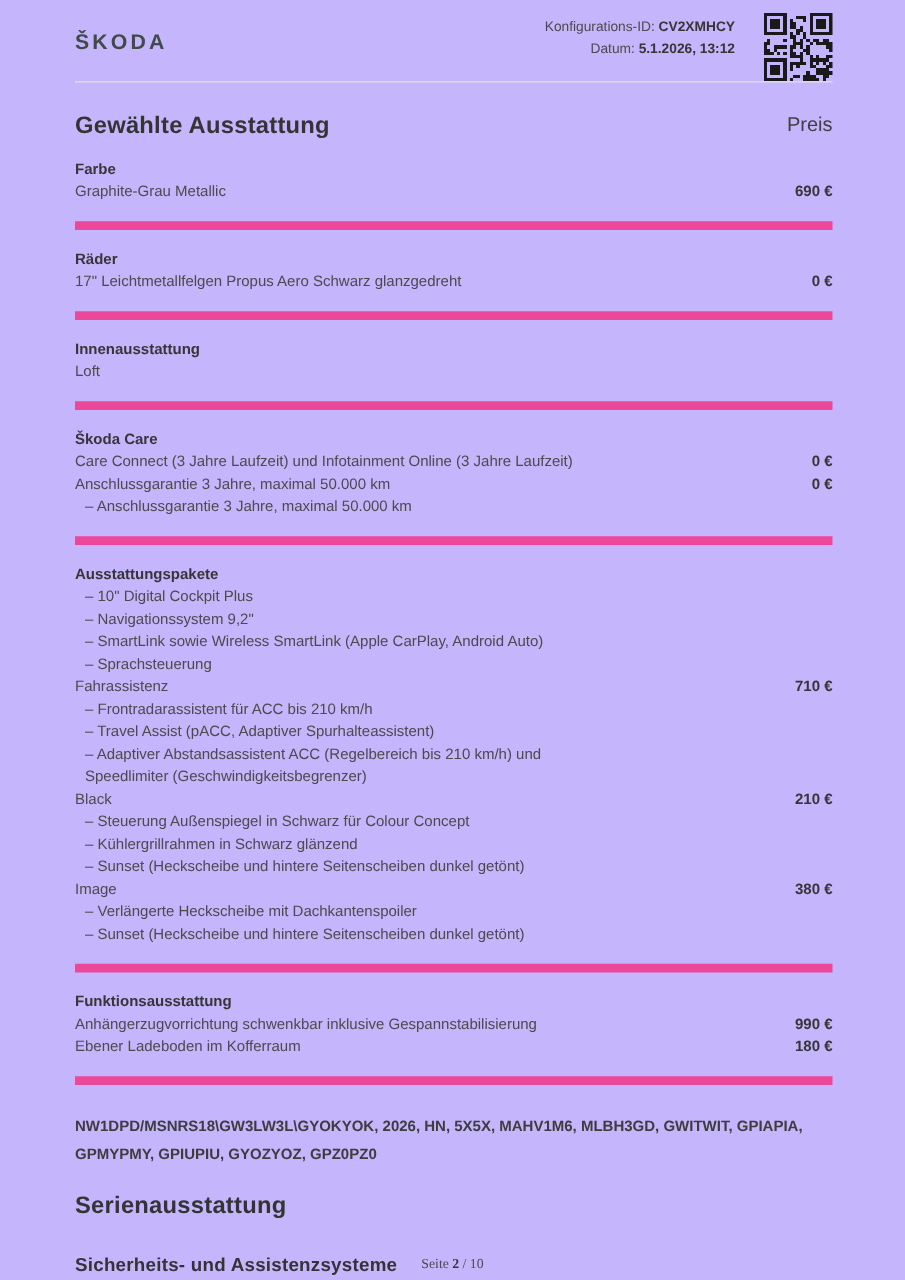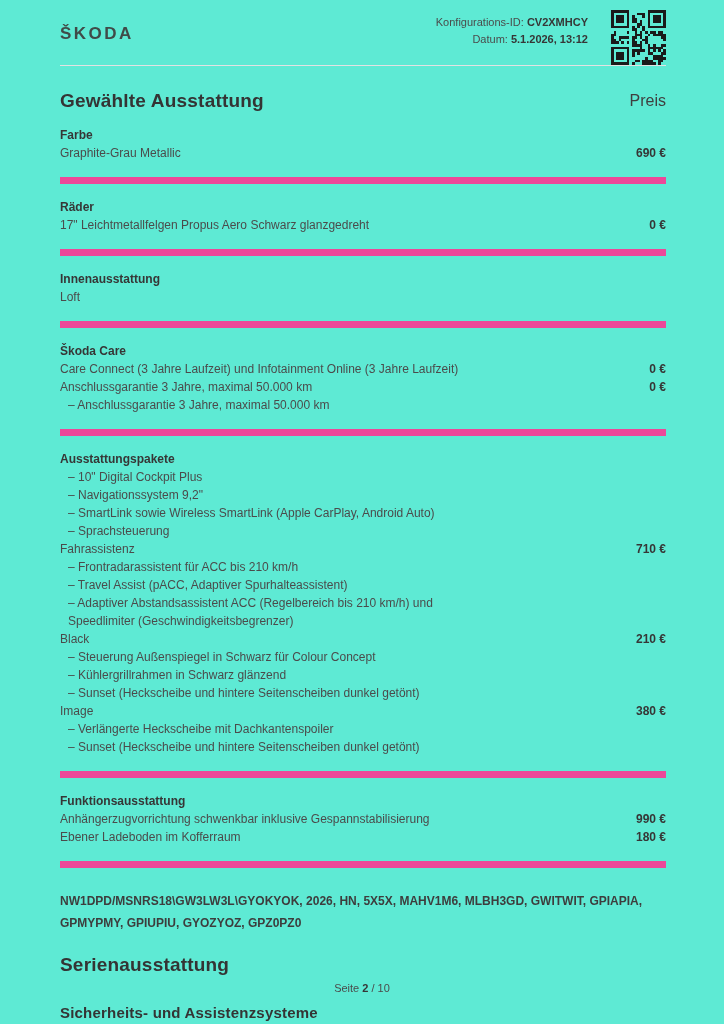--- a/index.html
+++ b/index.html
@@ -1,18 +1,18 @@
 <!DOCTYPE html>
 <html><head>
 <meta charset="utf-8">
 <style>
   html,body{margin:0;padding:0;background:#fff;}
   .page{
     width:724px;height:1024px;box-sizing:border-box;
-    padding:0 58px 0 60px;position:relative;background:#5eead4;
+    padding:0 58px 0 60px;position:relative;background:#c4b5fd;
     font-family:"Liberation Sans",sans-serif;color:#4b4b4b;overflow:hidden;
   }
   
   .header{position:relative;height:66px;}
   .logo{
     position:absolute;left:0;top:24px;
     font-size:17px;font-weight:700;letter-spacing:2.5px;color:#404b48;
   }
   .header-meta{
     position:absolute;right:78px;top:14px;text-align:right;
@@ -34,22 +34,22 @@
   .item-price{font-size:12px;font-weight:700;color:#363636;line-height:18px;white-space:nowrap;}
   .sub-item{font-size:12px;color:#4b4b4b;line-height:18px;padding-left:8px;max-width:420px;}
   
   .codes{font-size:12px;font-weight:700;color:#3d3d3d;line-height:22px;margin:22px 0 0 0;max-width:590px;}
   
   .serien-title{margin-top:20px;}
   h2{font-size:15px;font-weight:700;color:#343434;margin:28px 0 0 0;letter-spacing:.2px;}
   .thin-rule{margin-top:12px;}
   
   .footer{
-    position:absolute;left:0;right:0;bottom:30px;text-align:center;
-    font-size:11px;color:#4b4b4b;
+    position:absolute;left:0;right:0;bottom:7px;text-align:center;
+    font-size:11px;color:#4b4b4b;font-family:Liberation Serif, serif;
   }
   .footer b{color:#363636;font-weight:700;}
 </style>
 </head>
 <body>
 
 <div class="page">
 
   <div class="header">
     <div class="logo">ŠKODA</div>

